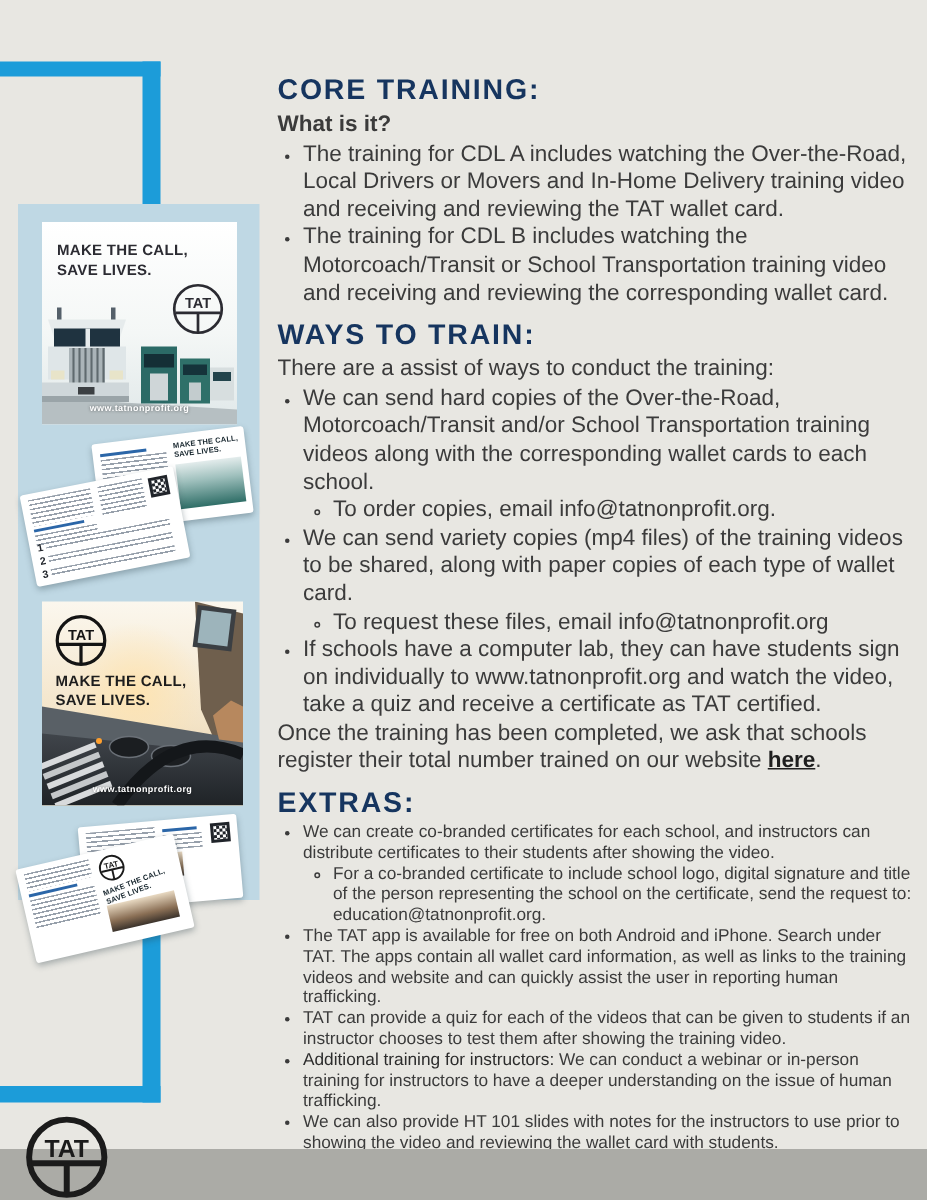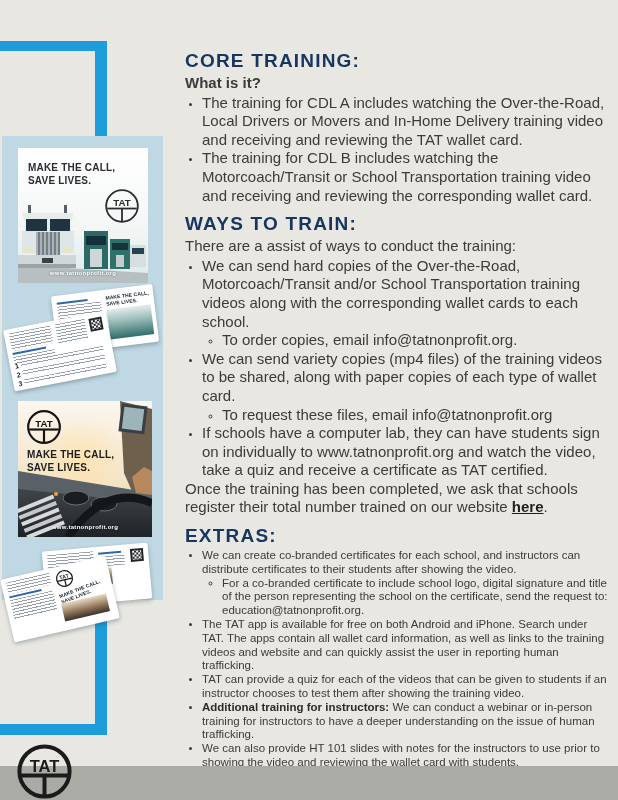--- a/index.html
+++ b/index.html
@@ -8,21 +8,21 @@
     background:#E8E7E2; overflow:hidden;
     font-family:"Liberation Sans", sans-serif;
   }
   
   .bar { position:absolute; background:#1C9CD9; }
   .bar-top    { left:0; top:41px;  width:107px; height:10px; }
   .bar-side   { left:95px; top:41px; width:12px; height:694px; }
   .bar-bottom { left:0; top:724px; width:107px; height:11px; }
 
   
-  .panel { position:absolute; left:2px; top:136px; width:161px; height:464px; background:#BFD8E4; }
+  .panel { position:absolute; left:12px; top:136px; width:161px; height:464px; background:#BFD8E4; }
 
   .poster { position:absolute; overflow:hidden; }
   .poster-trucks { left:16px; top:12px; width:130px; height:135px;
     background:linear-gradient(180deg,#ffffff 0%,#f4f7f6 55%,#e0e8e9 100%); }
   .poster-cab { left:16px; top:265px; width:134px; height:136px;
     background:linear-gradient(180deg,#fbf7ee 0%,#f3e3c6 60%,#e0c9a4 100%); }
 
   .poster-headline { position:absolute; font-weight:bold; color:#2b2b32;
     font-size:10px; line-height:1.25; letter-spacing:.2px; white-space:pre-line; z-index:3; }
   .poster-trucks .poster-headline { left:10px; top:14px; }
@@ -58,21 +58,21 @@
   h1.doc-title { margin:0 0 6px 0; font-size:25px; line-height:1.17; letter-spacing:.5px;
     font-weight:800; color:#16355F; white-space:pre-line; }
   h2.sec { margin:8px 0 2px 0; font-size:19px; letter-spacing:1.2px; font-weight:800; color:#16355F; }
   .what { margin:0; font-size:12px; font-weight:bold; color:#262626; line-height:1.3; }
   .content p, .content li { font-size:15px; line-height:1.24; color:#3b3b3b; }
   .content p { margin:0; }
   ul.blts { margin:1px 0 0 0; padding-left:17px; list-style:disc; }
   ul.blts ul { list-style:circle; padding-left:20px; margin:0; }
   li::marker { color:#3b3b3b; font-size:10px; }
   .extras-list li { font-size:11.5px; line-height:1.2; }
-  .b { font-weight:bold; color:#2c2c2c; }
+  .b { font-weight:normal; color:#2c2c2c; }
   a.here-link { color:#1f1f1f; font-weight:bold; text-decoration:underline; }
 
   
   .footer-bar { position:absolute; left:0; top:766px; width:618px; height:34px; background:#ABABA6; }
   .footer-logo { position:absolute; left:16px; top:743px; width:57px; height:57px; z-index:5; color:#1b1b1b; }
 </style>
 </head>
 <body>
 
 <div class="page">

